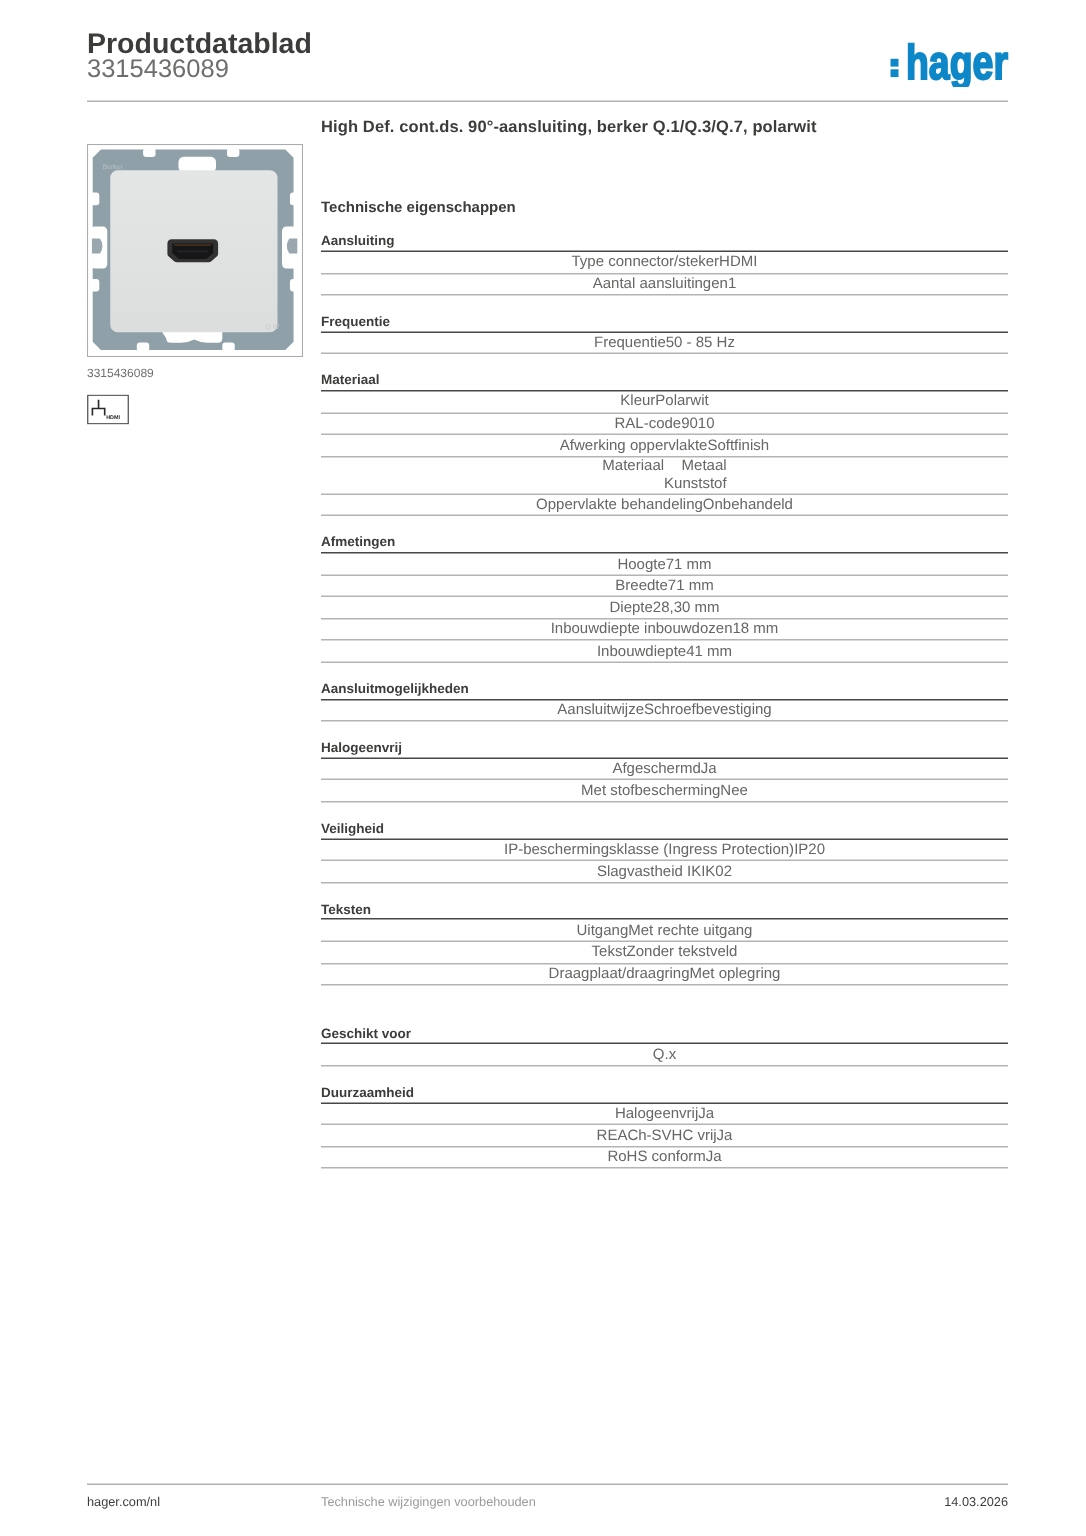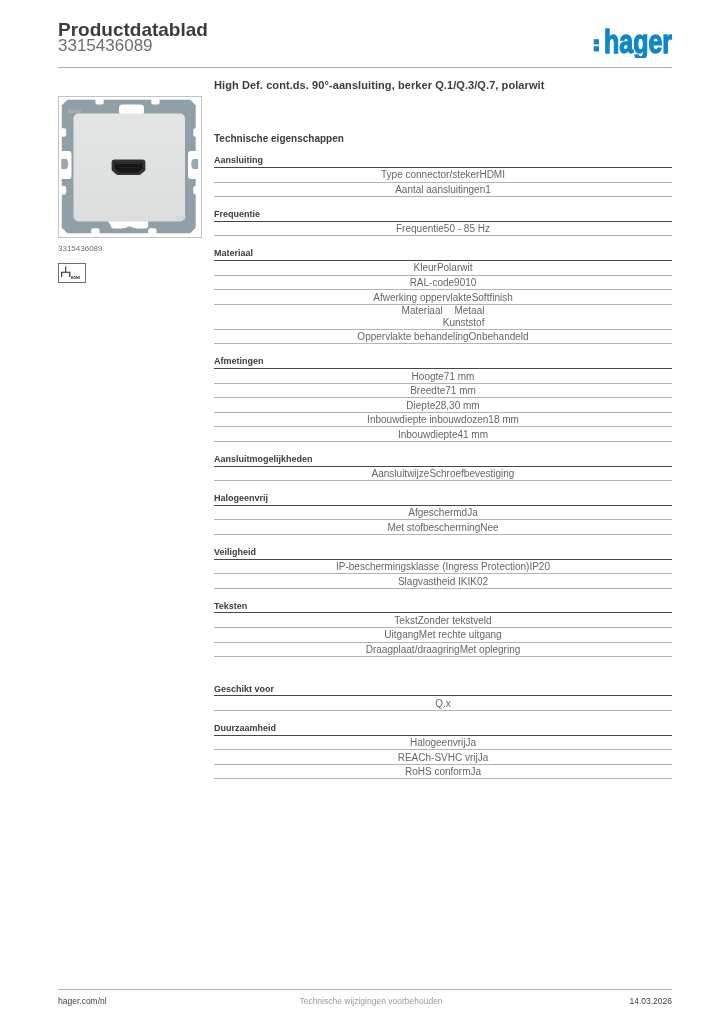--- a/index.html
+++ b/index.html
@@ -192,28 +192,28 @@
       </div>
     <div class="row">
         <span>Slagvastheid IK</span>
         <span class="v">IK02</span>
       </div>
   </div>
 
   <div class="sec">
     <div class="st">Teksten</div>
     <div class="row">
+        <span>Uitgang</span>
+        <span class="v">Met rechte uitgang</span>
+      </div>
+    <div class="row">
         <span>Tekst</span>
         <span class="v">Zonder tekstveld</span>
       </div>
     <div class="row">
-        <span>Uitgang</span>
-        <span class="v">Met rechte uitgang</span>
-      </div>
-    <div class="row">
         <span>Draagplaat/draagring</span>
         <span class="v">Met oplegring</span>
       </div>
   </div>
 
   <div class="sec gapbig">
     <div class="st">Geschikt voor</div>
     <div class="row">
         <span>Q.x</span>
         <span class="v"></span>
@@ -234,15 +234,15 @@
         <span>RoHS conform</span>
         <span class="v">Ja</span>
       </div>
   </div>
 </div>
 
 <div class="abs" style="left:58px;top:988.5px;width:614px;height:1px;background:#b1b1b1;"></div>
 
 <div class="abs" style="left:58px;top:995.5px;font-size:8.5px;font-weight:normal;color:#3c3c3b;">hager.com/nl</div>
 
-<div class="abs" style="left:214px;top:995.5px;width:314px;text-align:center;font-size:8.5px;color:#9a9a99;">Technische wijzigingen voorbehouden</div>
+<div class="abs" style="left:214px;top:995.5px;width:314px;font-size:8.5px;color:#9a9a99;">Technische wijzigingen voorbehouden</div>
 
 <div class="abs" style="left:572px;top:995.5px;width:100px;text-align:right;font-size:8.5px;font-weight:normal;color:#3c3c3b;">14.03.2026</div>
 
 </body></html>

